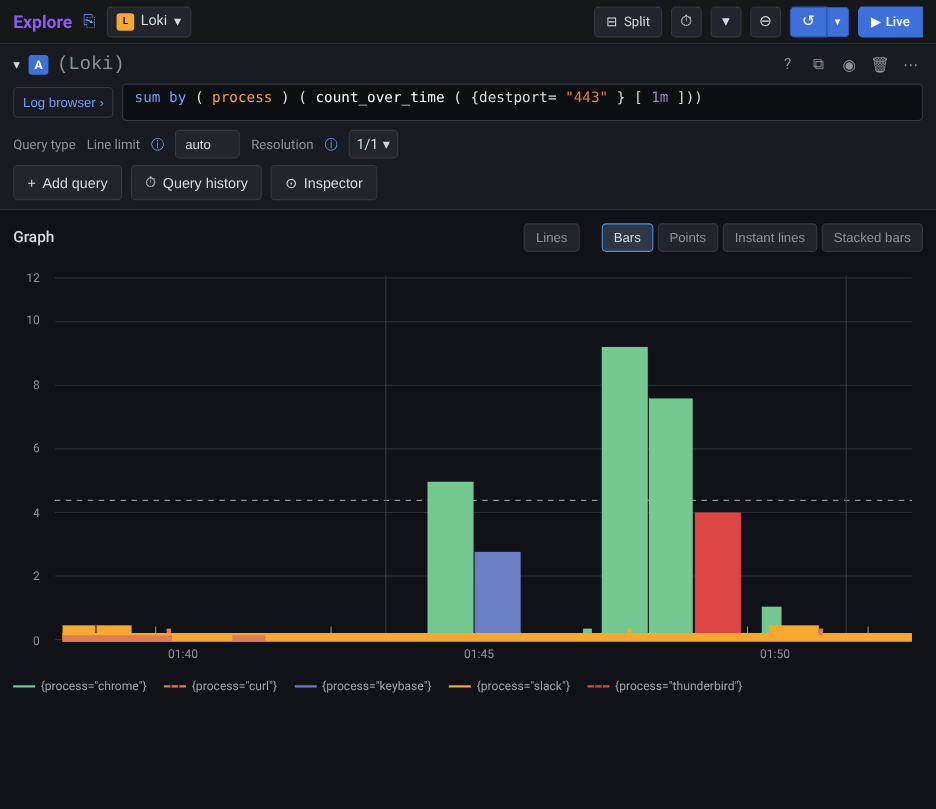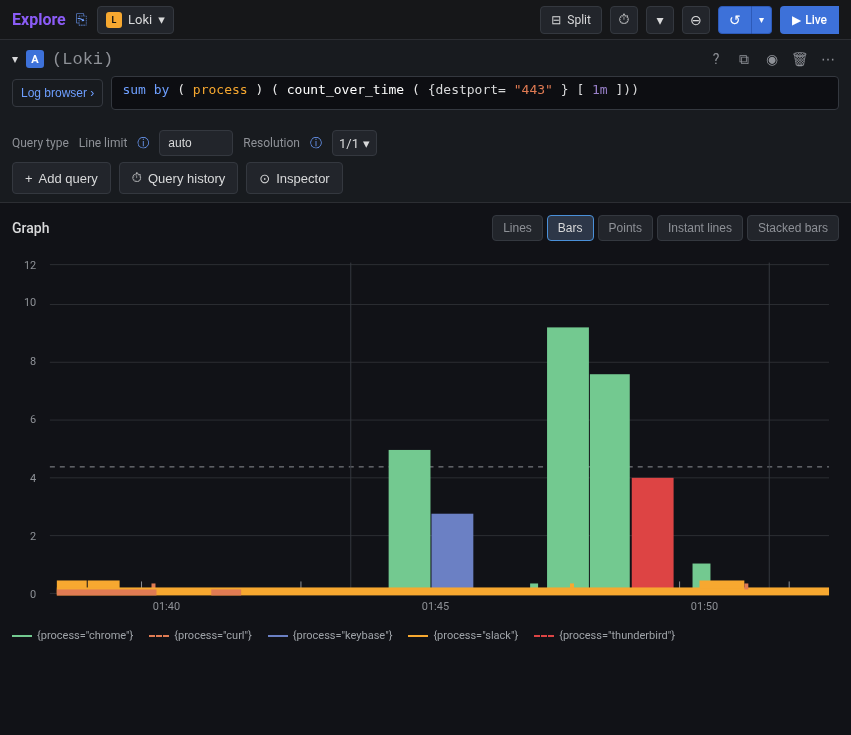--- a/index.html
+++ b/index.html
@@ -183,21 +183,21 @@
       width: 22px;
       height: 22px;
       display: flex;
       align-items: center;
       justify-content: center;
     }
     .query-editor-row {
       display: flex;
       align-items: center;
       gap: 8px;
-      margin-bottom: 20px;
+      margin-bottom: 8px;
     }
     .log-browser-btn {
       background: none;
       border: 1px solid #34383f;
       border-radius: 4px;
       color: #6e9fff;
       padding: 3px 8px;
       cursor: pointer;
       font-size: 12px;
       white-space: nowrap;
@@ -255,21 +255,21 @@
       color: #fff;
     }
     .opt-input {
       background: #22252b;
       border: 1px solid #34383f;
       border-radius: 4px;
       color: #d8d9da;
       padding: 2px 8px;
       font-size: 12px;
       height: 26px;
-      width: 74px;
+      width: 59px;
     }
     .info-icon {
       color: #6e9fff;
       font-size: 12px;
       cursor: pointer;
     }
     .resolution-select {
       display: flex;
       align-items: center;
       background: #22252b;
@@ -329,20 +329,21 @@
       color: #8e9197;
       padding: 3px 10px;
       cursor: pointer;
       font-size: 12px;
       height: 26px;
     }
     .gtype-btn.active {
       background: #2d3748;
       color: #d8d9da;
       border-color: #4a90d9;
+      margin-left: 16px;
     }
 
     
     .chart-container {
       position: relative;
       width: 100%;
       height: 370px;
     }
     .chart-svg {
       width: 100%;

